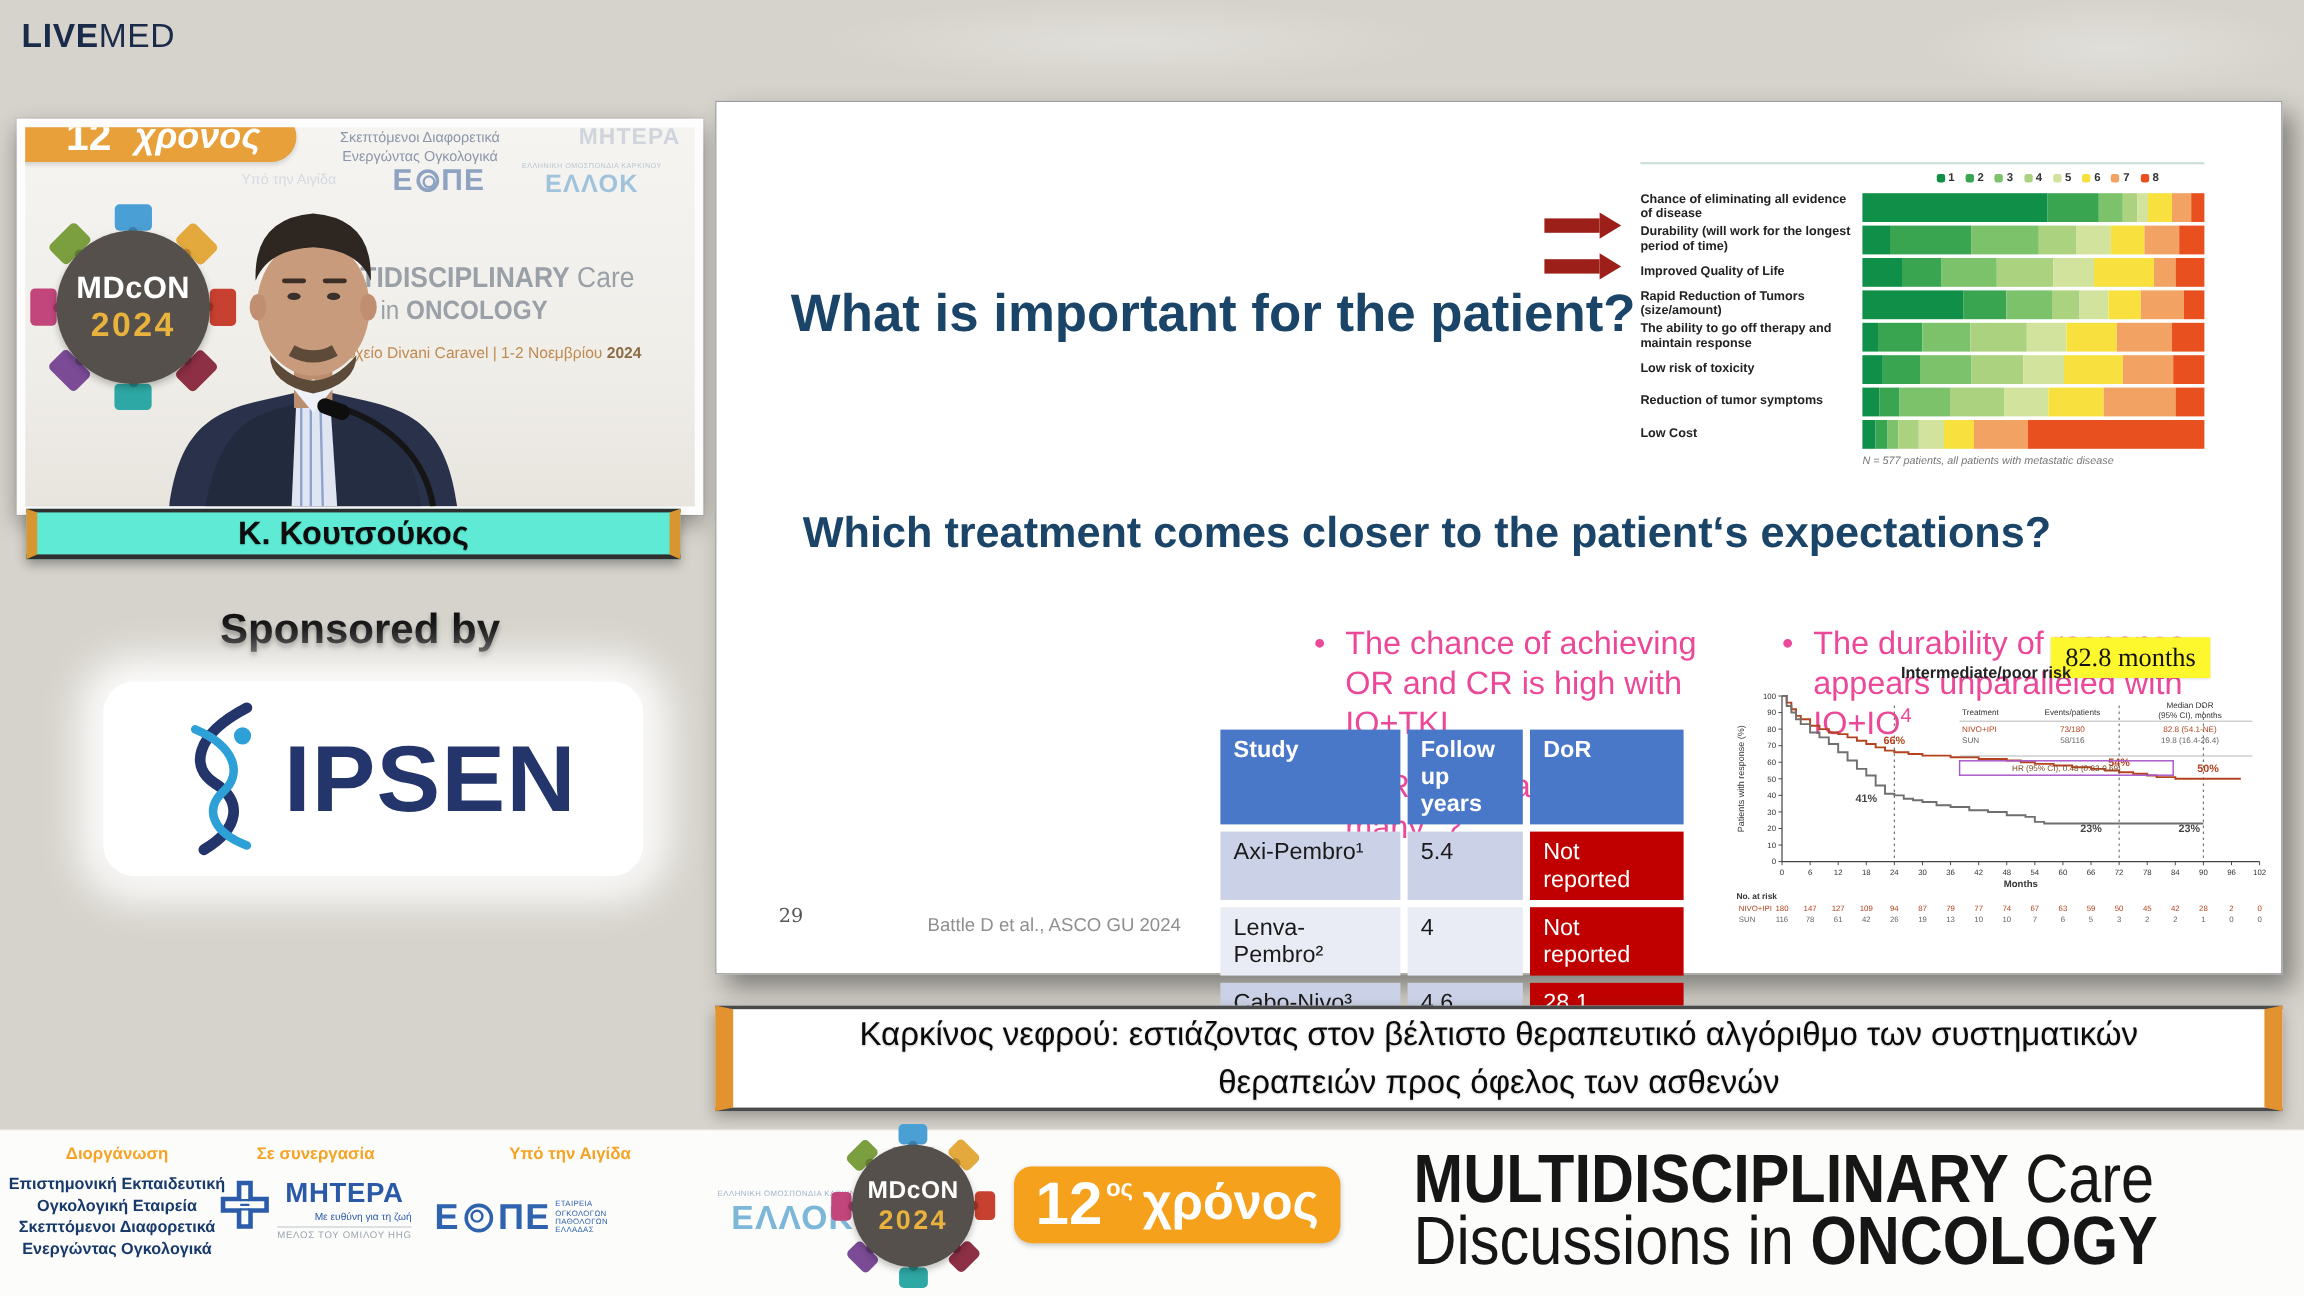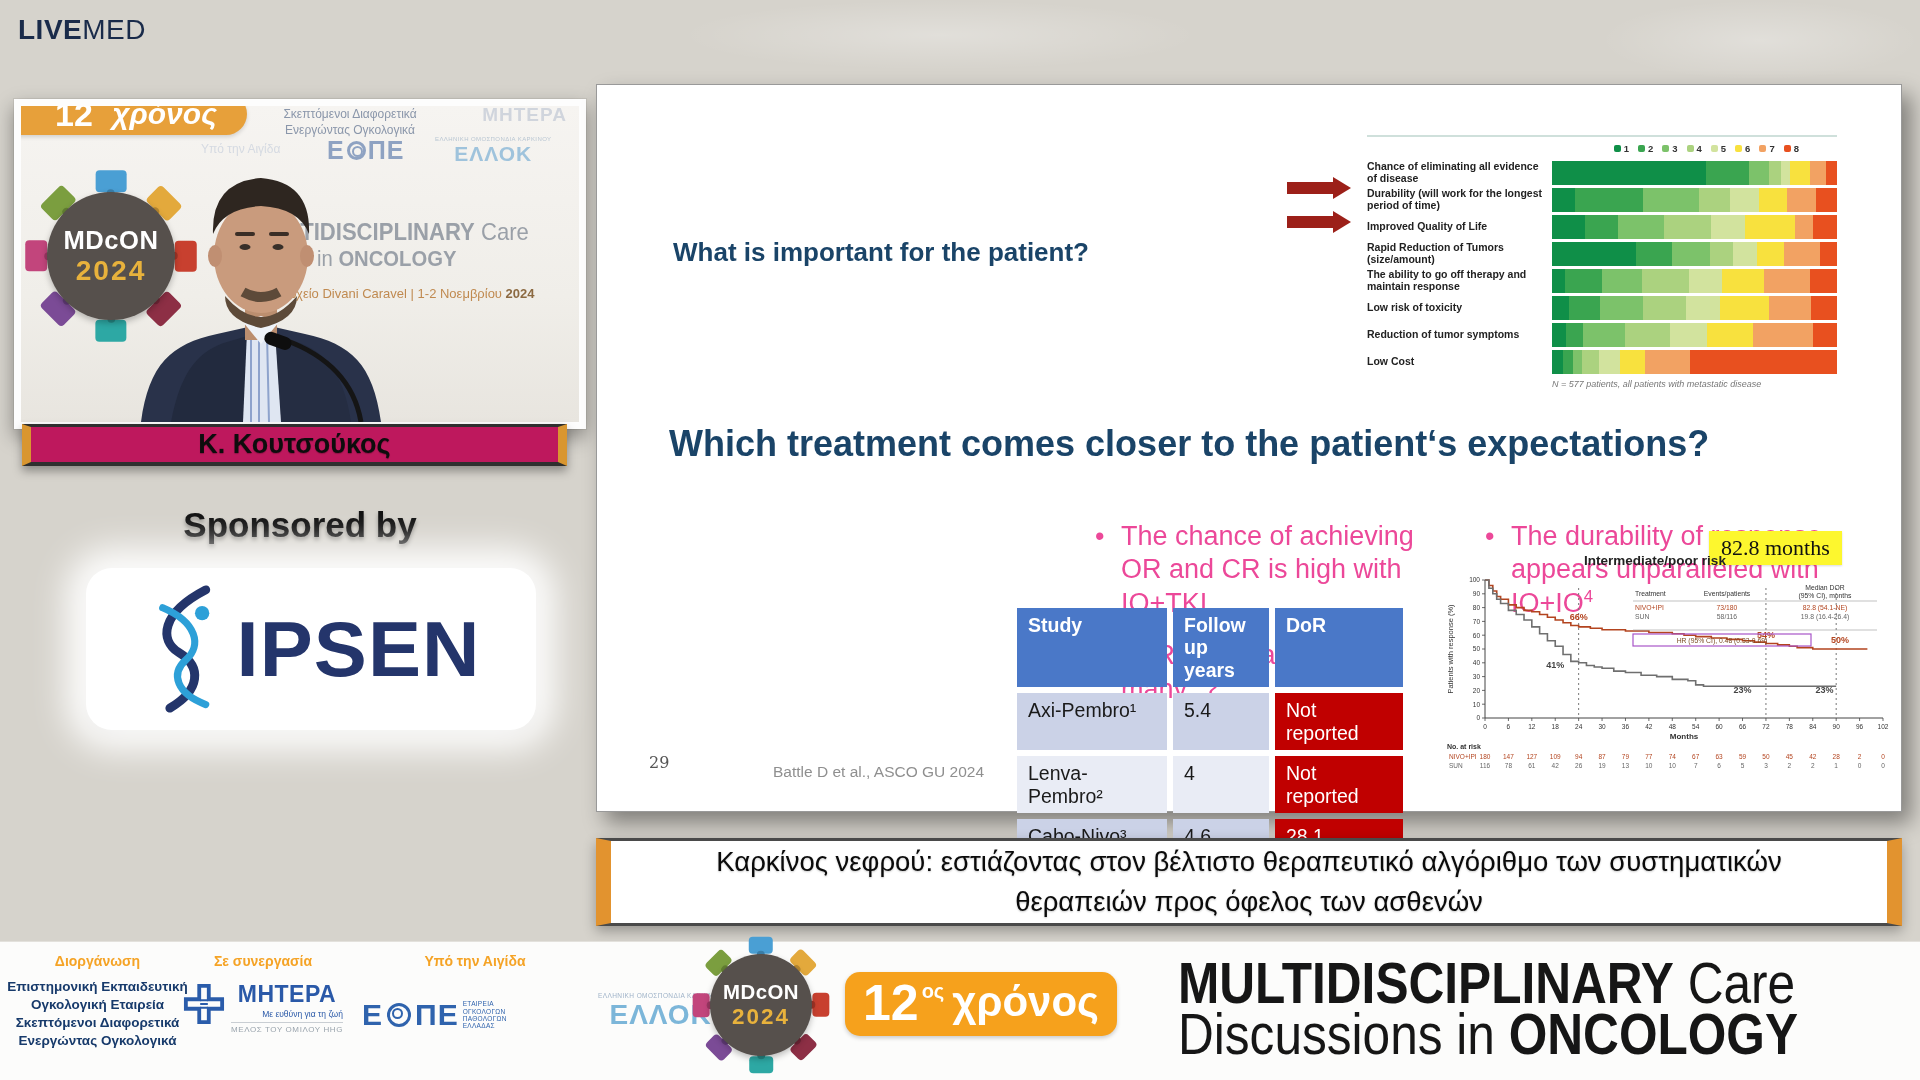--- a/index.html
+++ b/index.html
@@ -40,31 +40,31 @@
   .mdcon{width:var(--d);height:var(--d);}
   .mdcon .chairs{position:absolute;inset:0;}
   .mdcon .chair{position:absolute;left:50%;top:50%;width:calc(var(--d)*.24);height:calc(var(--d)*.17);border-radius:4px;}
   .mdcon .chair i{position:absolute;left:50%;bottom:-5px;width:8px;height:8px;margin-left:-4px;border-radius:50%;background:inherit;filter:brightness(.8);}
   .mdcon .circle{position:absolute;inset:0;border-radius:50%;background:#56504c;display:flex;flex-direction:column;align-items:center;justify-content:center;z-index:2;box-shadow:0 3px 6px rgba(0,0,0,.25);}
   .mdcon .t1{color:#fff;font-weight:700;font-size:calc(var(--d)*.2);letter-spacing:.5px;}
   .mdcon .t2{color:#e8b23c;font-weight:700;font-size:calc(var(--d)*.22);letter-spacing:2px;}
   .mdcon-video{left:26px;top:86px;--d:128px;z-index:1;}
 
   
-  .name-bar{left:22px;top:424px;width:545px;height:42px;background:#be185d;border-top:3px solid #2f2f2f;border-bottom:4px solid #2f2f2f;border-left:9px solid #d99630;border-right:9px solid #d99630;box-sizing:border-box;display:flex;align-items:center;justify-content:center;box-shadow:0 5px 9px rgba(0,0,0,.35);}
+  .name-bar{left:22px;top:424px;width:545px;height:42px;background:#5eead4;border-top:3px solid #2f2f2f;border-bottom:4px solid #2f2f2f;border-left:9px solid #d99630;border-right:9px solid #d99630;box-sizing:border-box;display:flex;align-items:center;justify-content:center;box-shadow:0 5px 9px rgba(0,0,0,.35);}
   .name-bar span{font-size:27px;font-weight:700;color:#0d0d0d;text-shadow:0 1px 1px rgba(0,0,0,.25);}
 
   
   .sponsored{left:60px;top:505px;width:480px;text-align:center;font-size:35px;font-weight:700;color:#101010;text-shadow:0 3px 4px rgba(0,0,0,.35);}
   .ipsen-card{left:86px;top:568px;width:450px;height:162px;background:#fff;border-radius:26px;box-shadow:0 0 34px 20px rgba(255,255,255,.95),0 4px 10px rgba(0,0,0,.12);display:flex;align-items:center;justify-content:center;gap:10px;}
   .ipsen-word{font-size:78px;font-weight:700;color:#24356b;letter-spacing:1px;transform:scaleX(1.02);}
 
   
   .slide{left:596px;top:84px;width:1306px;height:728px;background:#fff;border:1px solid #999;box-sizing:border-box;box-shadow:9px 11px 20px rgba(0,0,0,.4);}
-  .sl-title1{left:76px;top:152px;font-size:26px;font-weight:700;color:#1a4468;}
+  .sl-title1{left:62px;top:152px;font-size:44px;font-weight:700;color:#1a4468;}
   .sl-title2{left:72px;top:338px;font-size:36px;font-weight:700;color:#1a4468;}
   .red-arrow{left:690px;width:66px;height:22px;}
   .red-arrow .stem{position:absolute;left:0;top:5px;width:46px;height:12px;background:#9c2019;}
   .red-arrow .tip{position:absolute;left:46px;top:0;width:0;height:0;border-top:11px solid transparent;border-bottom:11px solid transparent;border-left:18px solid #9c2019;}
 
   .stack-chart{left:770px;top:50px;width:470px;}
   .stack-topline{height:2px;background:#cfe0db;margin-bottom:6px;}
   .stack-legend{display:flex;justify-content:flex-end;gap:9px;margin-right:38px;margin-bottom:7px;}
   .stack-legend .it{display:flex;align-items:center;gap:3px;font-size:9.5px;font-weight:700;color:#333;}
   .stack-legend .dot{width:7px;height:7px;border-radius:2px;display:inline-block;}

